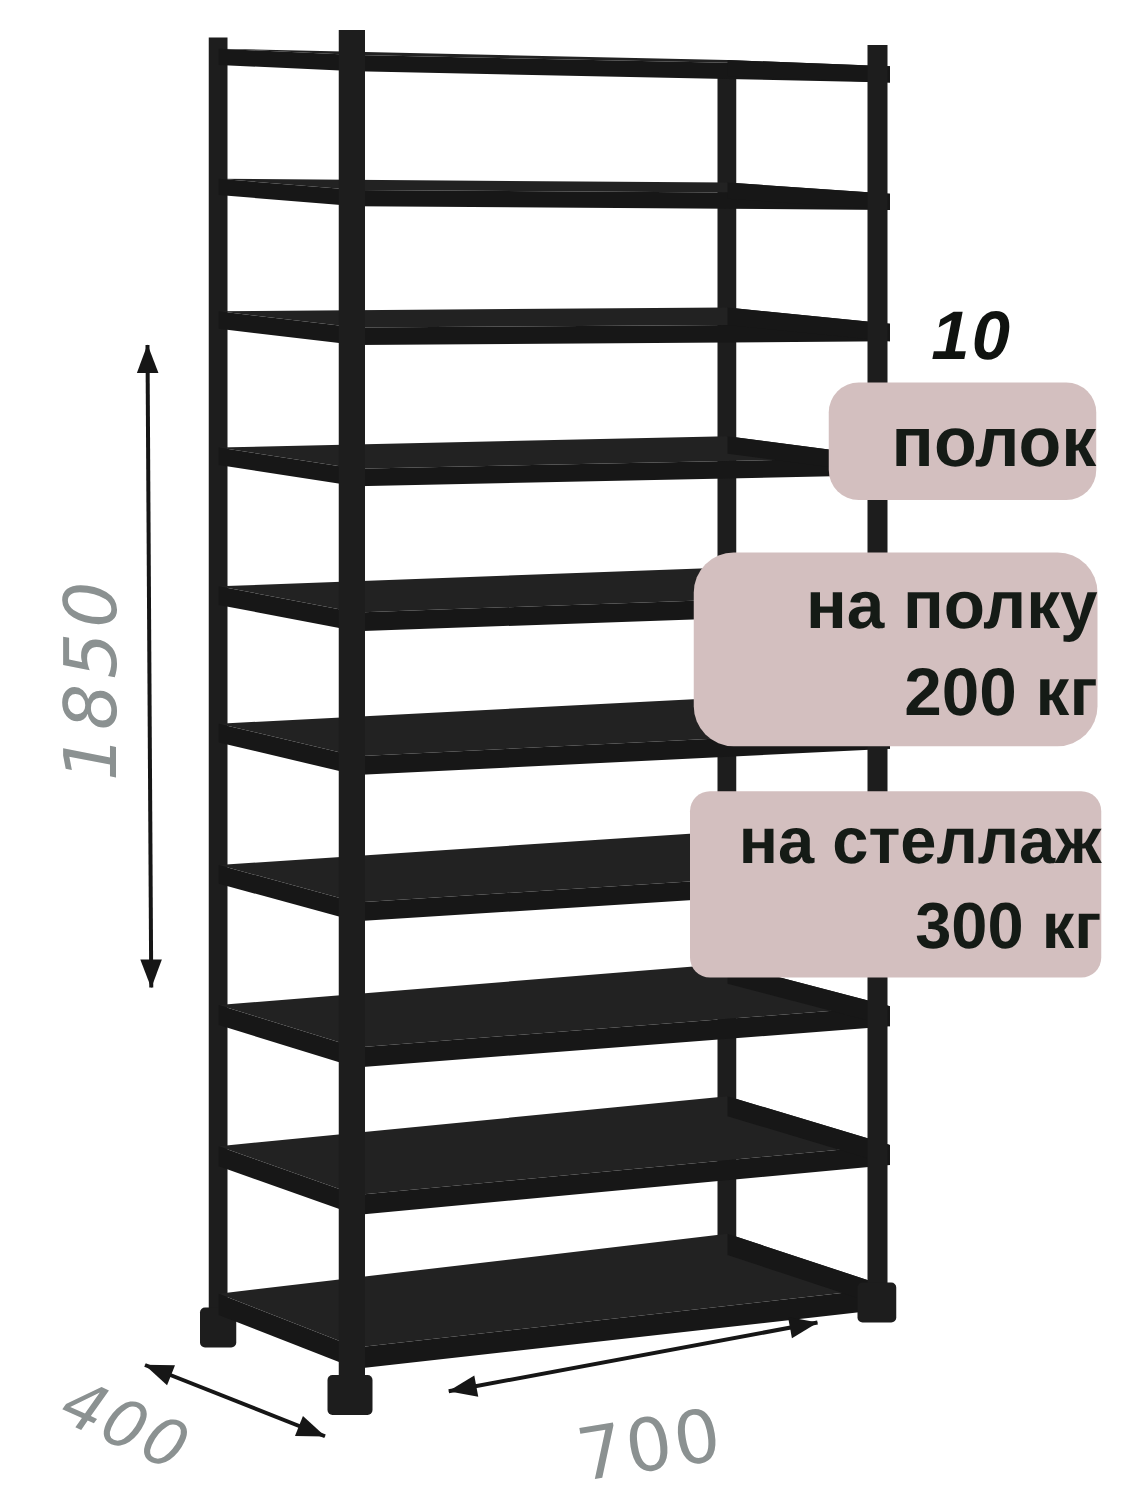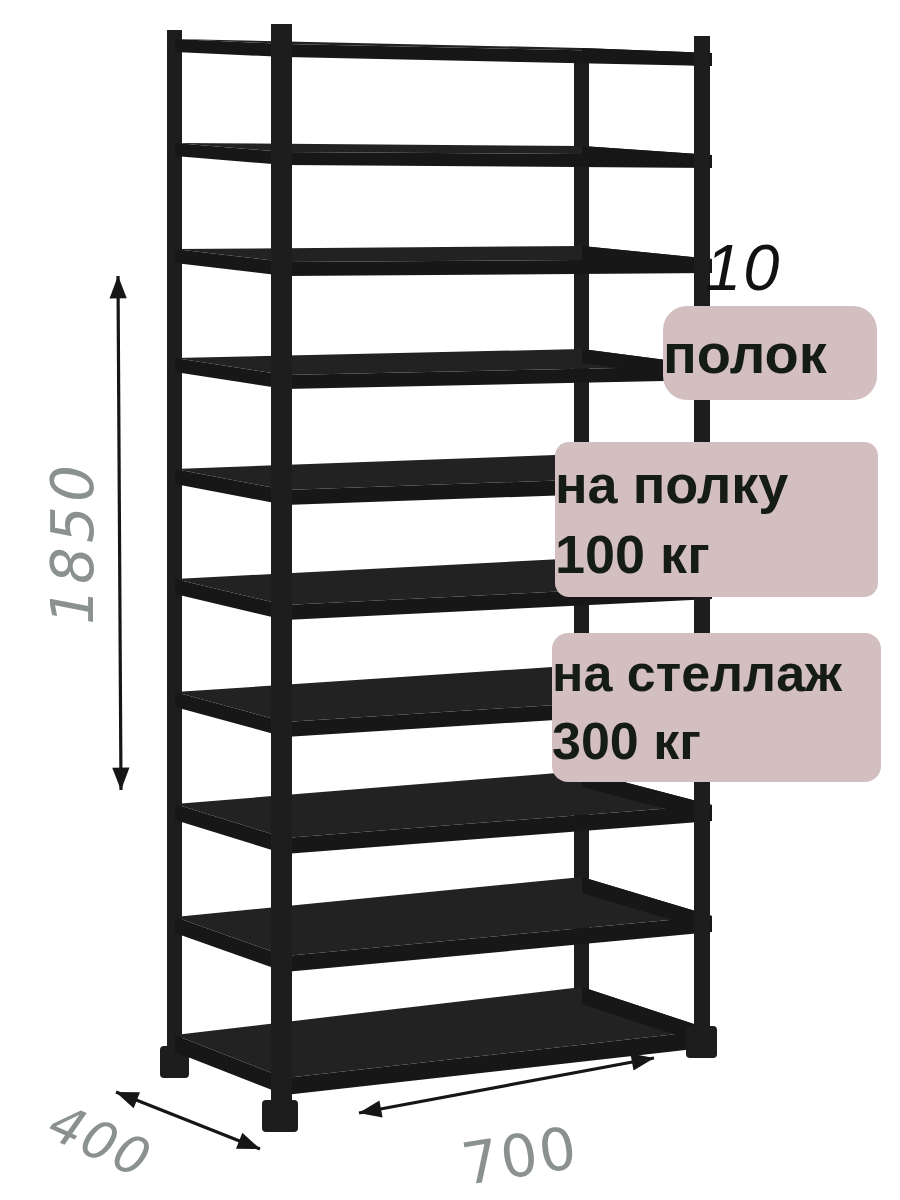--- a/index.html
+++ b/index.html
@@ -40,35 +40,35 @@
     font-size:52px;font-style:italic;letter-spacing:2px;
     transform:rotate(24deg);
   }
   .dim-width{
     left:425px;top:1122px;width:190px;height:68px;
     font-size:58px;letter-spacing:2px;
     transform:rotate(-9deg);
   }
   .shelf-count{
     position:absolute;left:705px;top:222px;width:145px;height:100px;
-    color:var(--count-text);font-size:65px;font-weight:400;font-style:italic;
-    line-height:92px;letter-spacing:2px;
+    color:var(--count-text);font-size:55px;font-weight:700;font-style:italic;
+    text-align:center;line-height:92px;letter-spacing:2px;
   }
   .badge{
     position:absolute;background:var(--badge-bg);color:var(--badge-text);
     font-weight:700;display:flex;flex-direction:column;
-    align-items:flex-start;justify-content:center;text-align:center;
+    align-items:flex-end;justify-content:center;text-align:center;
   }
   .badge-count{
     left:663px;top:306px;width:214px;height:94px;
     border-radius:24px;font-size:56px;
   }
   .badge-shelf-load{
     left:555px;top:442px;width:323px;height:155px;
-    border-radius:14px;font-size:54px;line-height:1.28;
+    border-radius:32px;font-size:54px;line-height:1.28;
   }
   .badge-rack-load{
     left:552px;top:633px;width:329px;height:149px;
     border-radius:16px;font-size:52px;line-height:1.3;
   }
 </style>
 </head>
 <body>
 
 <div class="stage">
@@ -148,21 +148,21 @@
   <div class="dim dim-width">700</div>
 
   <div class="shelf-count">10</div>
 
   <div class="badge badge-count">
     <span>полок</span>
   </div>
 
   <div class="badge badge-shelf-load">
     <div>на полку</div>
-    <div>100 кг</div>
+    <div>200 кг</div>
   </div>
 
   <div class="badge badge-rack-load">
     <div>на стеллаж</div>
     <div>300 кг</div>
   </div>
 
 </div>
 
 </body></html>

